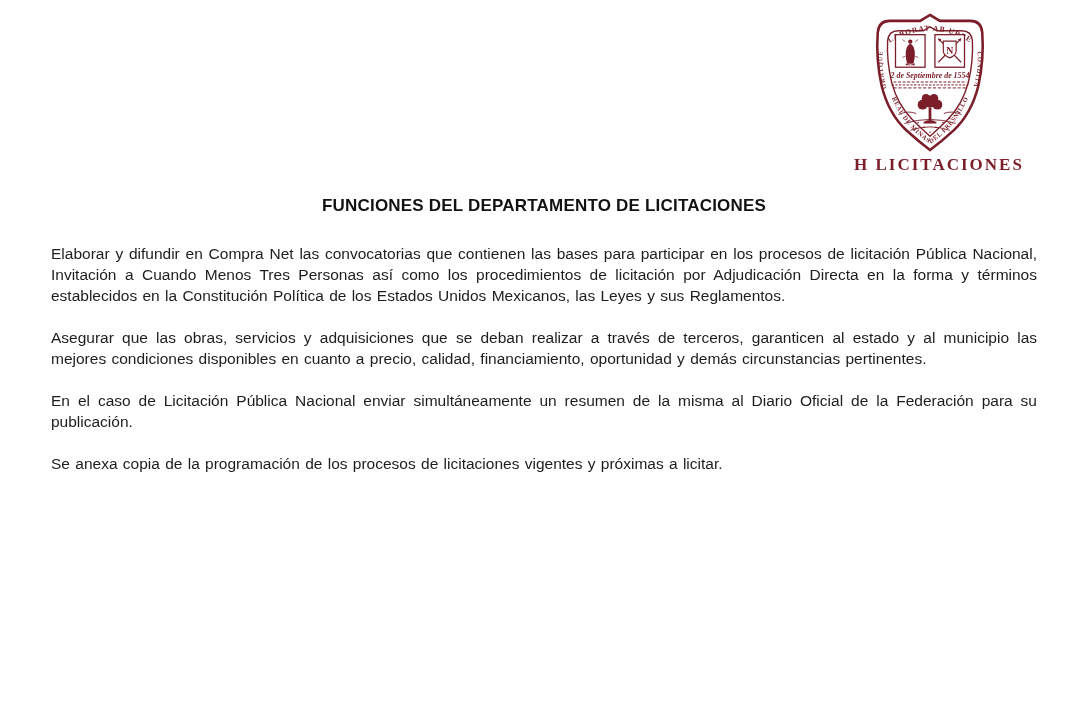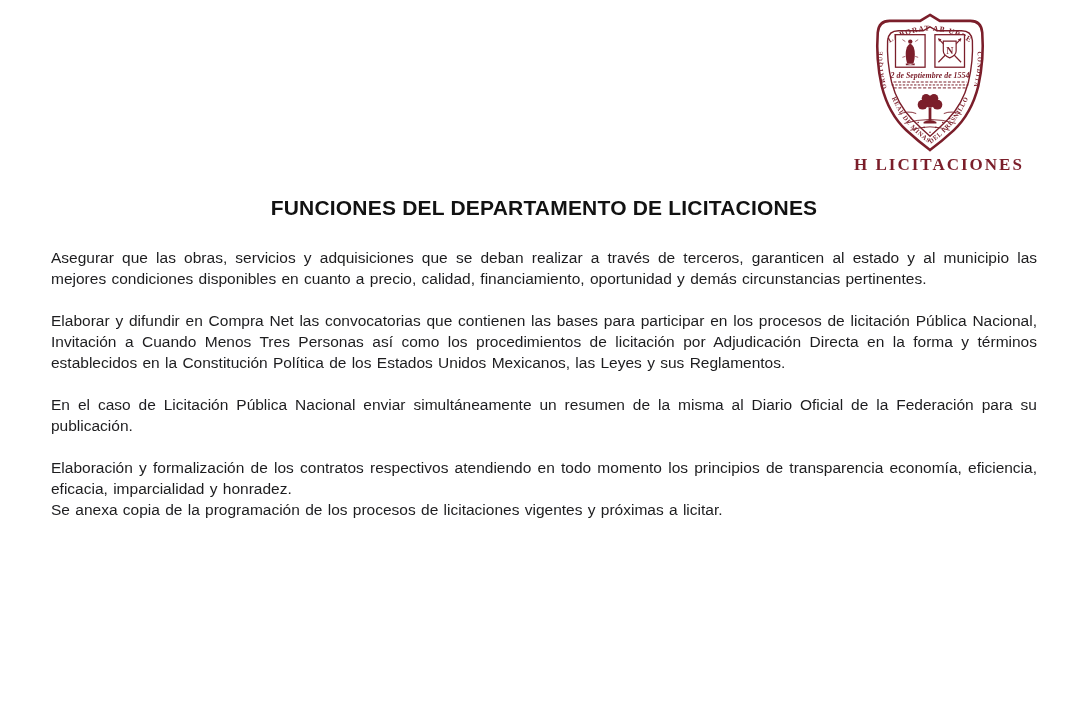--- a/index.html
+++ b/index.html
@@ -6,21 +6,21 @@
   body{
     width:1088px;height:704px;position:relative;overflow:hidden;
     background:#ffffff;
     font-family:"Liberation Sans",sans-serif;
   }
   
   .doc{
     position:absolute;left:51px;top:196px;width:986px;color:#1d1d1f;
   }
   .doc-title{
-    font-size:21px;font-weight:bold;color:#121212;
+    font-size:17px;font-weight:bold;color:#121212;
     text-align:center;margin:0 0 27px 0;letter-spacing:.2px;
   }
   .para{
     font-size:15.5px;line-height:21px;text-align:justify;
     margin:0 0 21px 0;word-spacing:1px;
   }
   .para.tight{margin-bottom:0;}
   
   .crest{
     position:absolute;left:854px;top:12px;width:152px;text-align:center;
@@ -120,23 +120,22 @@
       <circle cx="64" cy="122" r="0.8"></circle>
     </g>
   </svg>
 
   <div class="muni">H LICITACIONES</div>
 </div>
 
 <div class="doc">
   <h1 class="doc-title">FUNCIONES DEL DEPARTAMENTO DE LICITACIONES</h1>
 
+  <p class="para">Elaborar y difundir en Compra Net las convocatorias que contienen las bases para participar en los procesos de licitación Pública Nacional, Invitación a Cuando Menos Tres Personas así como los procedimientos de licitación por Adjudicación Directa en la forma y términos establecidos en la Constitución Política de los Estados Unidos Mexicanos, las Leyes y sus Reglamentos.</p>
+
   <p class="para">Asegurar que las obras, servicios y adquisiciones que se deban realizar a través de terceros, garanticen al estado y al municipio las mejores condiciones disponibles en cuanto a precio, calidad, financiamiento, oportunidad y demás circunstancias pertinentes.</p>
-
-  <p class="para">Elaborar y difundir en Compra Net las convocatorias que contienen las bases para participar en los procesos de licitación Pública Nacional, Invitación a Cuando Menos Tres Personas así como los procedimientos de licitación por Adjudicación Directa en la forma y términos establecidos en la Constitución Política de los Estados Unidos Mexicanos, las Leyes y sus Reglamentos.</p>
 
   <p class="para">En el caso de Licitación Pública Nacional enviar simultáneamente un resumen de la misma al Diario Oficial de la Federación para su publicación.</p>
 
 
-  <p class="para tight">Elaboración y formalización de los contratos respectivos atendiendo en todo momento los principios de transparencia economía, eficiencia, eficacia, imparcialidad y honradez.</p>
 
   <p class="para tight">Se anexa copia de la programación de los procesos de licitaciones vigentes y próximas a licitar.</p>
 </div>
 
 </body></html>

